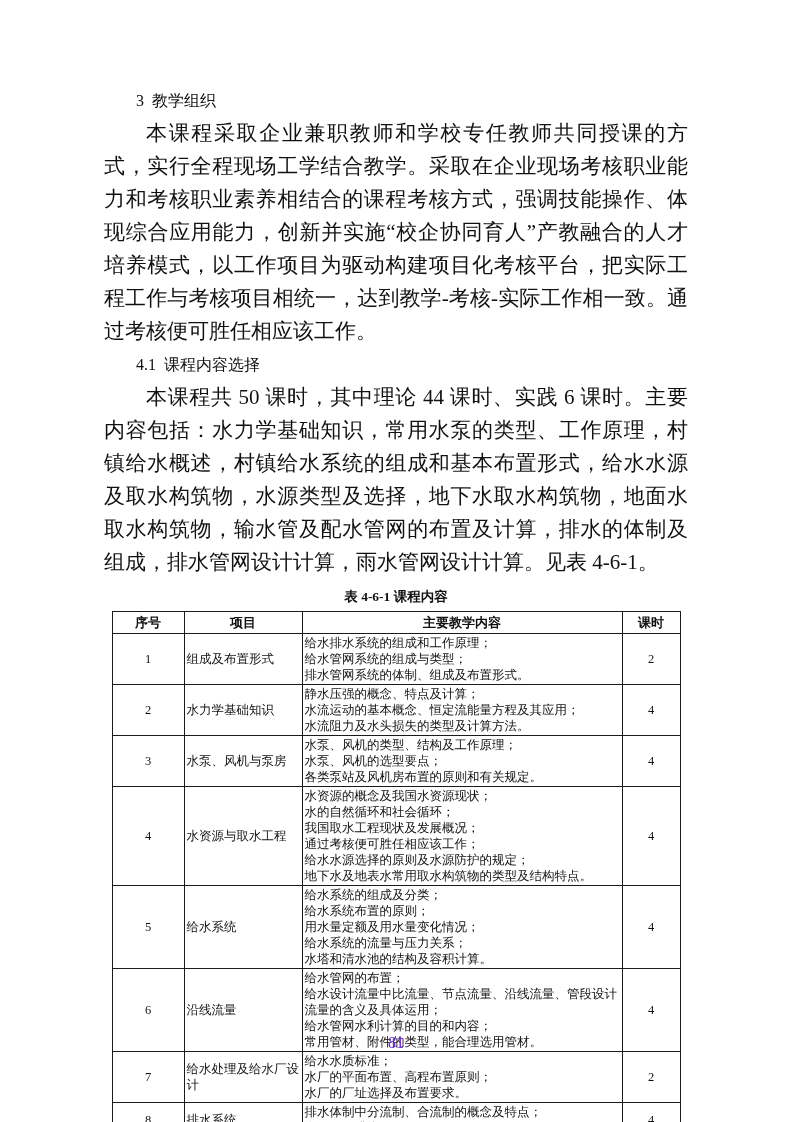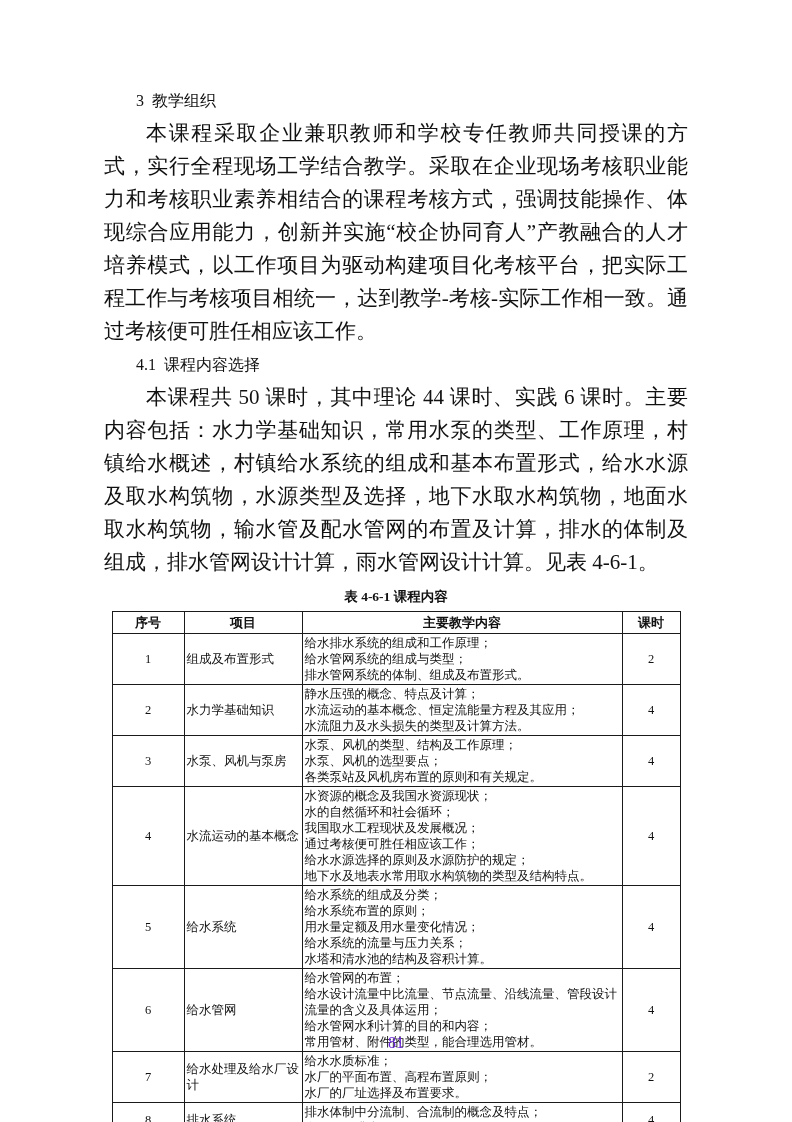--- a/index.html
+++ b/index.html
@@ -133,21 +133,21 @@
             <td class="c-project">水泵、风机与泵房</td>
             <td class="c-content">
               <div class="cline">水泵、风机的类型、结构及工作原理；</div>
               <div class="cline">水泵、风机的选型要点；</div>
               <div class="cline">各类泵站及风机房布置的原则和有关规定。</div>
             </td>
             <td class="c-hours">4</td>
           </tr>
           <tr>
             <td class="c-num">4</td>
-            <td class="c-project">水流运动的基本概念</td>
+            <td class="c-project">水资源与取水工程</td>
             <td class="c-content">
               <div class="cline">水资源的概念及我国水资源现状；</div>
               <div class="cline">水的自然循环和社会循环；</div>
               <div class="cline">我国取水工程现状及发展概况；</div>
               <div class="cline">通过考核便可胜任相应该工作；</div>
               <div class="cline">给水水源选择的原则及水源防护的规定；</div>
               <div class="cline">地下水及地表水常用取水构筑物的类型及结构特点。</div>
             </td>
             <td class="c-hours">4</td>
           </tr>
@@ -158,21 +158,21 @@
               <div class="cline">给水系统的组成及分类；</div>
               <div class="cline">给水系统布置的原则；</div>
               <div class="cline">用水量定额及用水量变化情况；</div>
               <div class="cline">给水系统的流量与压力关系；</div>
               <div class="cline">水塔和清水池的结构及容积计算。</div>
             </td>
             <td class="c-hours">4</td>
           </tr>
           <tr>
             <td class="c-num">6</td>
-            <td class="c-project">给水管网</td>
+            <td class="c-project">沿线流量</td>
             <td class="c-content">
               <div class="cline">给水管网的布置；</div>
               <div class="cline">给水设计流量中比流量、节点流量、沿线流量、管段设计流量的含义及具体运用；</div>
               <div class="cline">给水管网水利计算的目的和内容；</div>
               <div class="cline">常用管材、附件的类型，能合理选用管材。</div>
             </td>
             <td class="c-hours">4</td>
           </tr>
           <tr>
             <td class="c-num">7</td>

